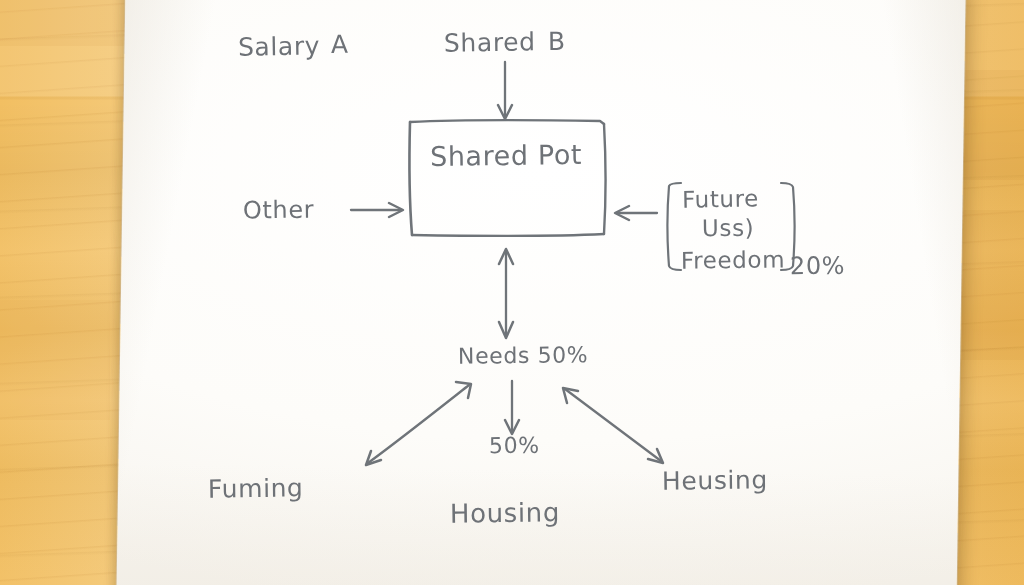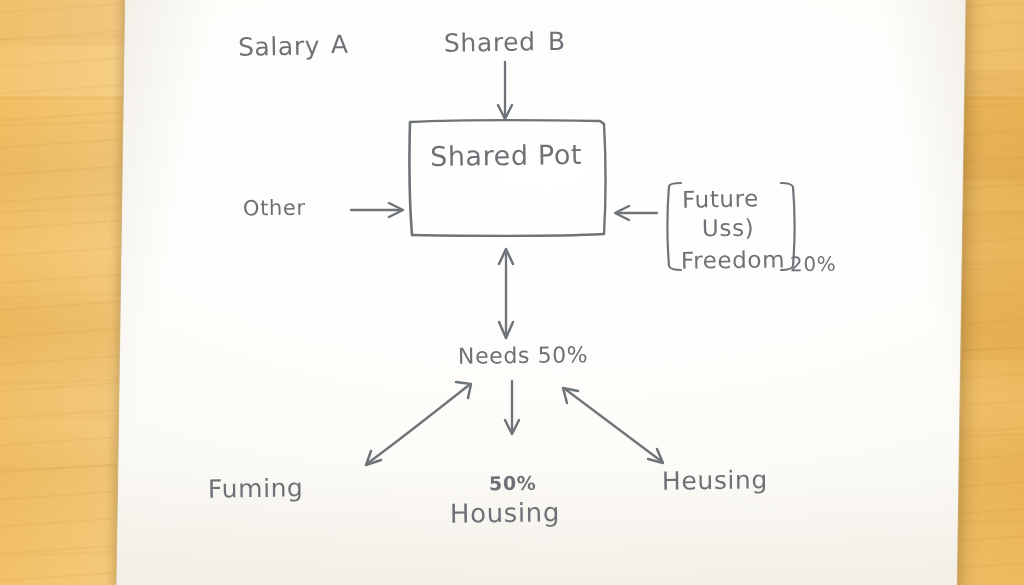--- a/index.html
+++ b/index.html
@@ -108,30 +108,30 @@
     letter-spacing: 0.6px;
     font-weight: 400;
   }
 
   .lbl-salary   { left: 238px; top: 32px;  font-size: 25px; transform: rotate(-0.9deg); }
   .lbl-a        { left: 331px; top: 30px;  font-size: 25px; transform: rotate(-0.6deg); }
   .lbl-shared-b { left: 444px; top: 28px;  font-size: 25px; transform: rotate(-0.8deg); }
   .lbl-b        { left: 548px; top: 27px;  font-size: 25px; transform: rotate(-0.5deg); }
 
   .lbl-pot      { left: 430px; top: 140px; font-size: 27px; transform: rotate(-0.8deg); }
-  .lbl-other    { left: 243px; top: 196px; font-size: 21px; transform: rotate(-0.7deg); }
+  .lbl-other    { left: 243px; top: 196px; font-size: 24px; transform: rotate(-0.7deg); }
 
   .lbl-future   { left: 682px; top: 186px; font-size: 23px; transform: rotate(-1.0deg); }
   .lbl-uss      { left: 682px; top: 215px; font-size: 23px; transform: rotate(-0.8deg); margin-left: 20px; }
   .lbl-freedom  { left: 681px; top: 247px; font-size: 23px; transform: rotate(-0.7deg); }
-  .lbl-20       { left: 790px; top: 252px; font-size: 20px; transform: rotate(-0.6deg); }
+  .lbl-20       { left: 790px; top: 252px; font-size: 24px; transform: rotate(-0.6deg); }
 
   .lbl-needs    { left: 458px; top: 343px; font-size: 22px; transform: rotate(-0.7deg); }
   .lbl-fuming   { left: 208px; top: 474px; font-size: 25px; transform: rotate(-0.8deg); }
-  .lbl-50       { left: 489px; top: 472px; font-size: 19px; transform: rotate(-0.6deg); font-weight: bold; }
+  .lbl-50       { left: 489px; top: 433px; font-size: 22px; transform: rotate(-0.6deg); }
   .lbl-housing  { left: 450px; top: 498px; font-size: 26px; transform: rotate(-0.7deg); }
   .lbl-heusing  { left: 662px; top: 466px; font-size: 25px; transform: rotate(-0.7deg); }
 
   svg.sketch { position: absolute; left: 0; top: 0; }
   svg.sketch path, svg.sketch line, svg.sketch polyline {
     fill: none;
     stroke: #6f7479;
     stroke-linecap: round;
     stroke-linejoin: round;
   }

